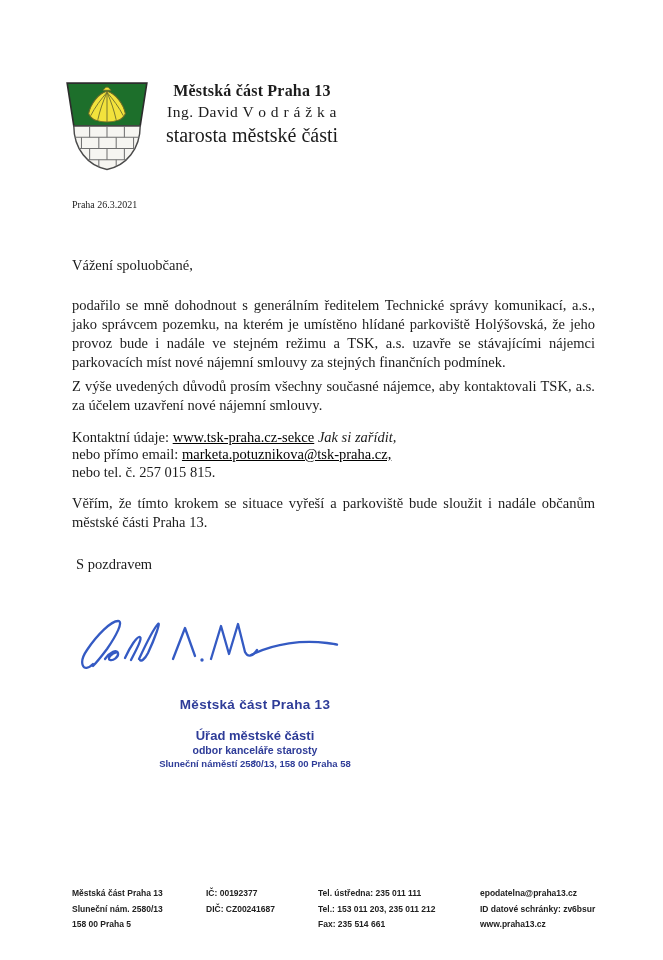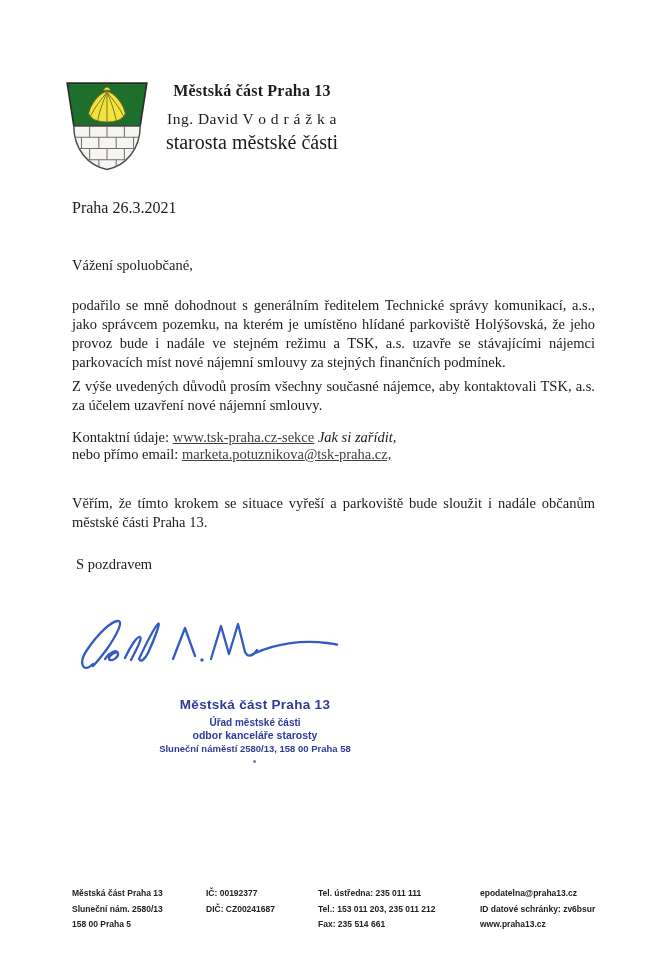--- a/index.html
+++ b/index.html
@@ -5,40 +5,40 @@
   html,body{margin:0;padding:0;background:#888;}
   .page{
     position:relative;width:663px;height:960px;margin:0 auto;
     background:#ffffff;overflow:hidden;
     font-family:"Liberation Serif","DejaVu Serif",serif;color:#1c1c1c;
   }
   
   .coa{position:absolute;left:63px;top:79px;width:88px;height:94px;}
   .hdr{position:absolute;left:143px;top:82px;width:218px;text-align:center;}
   .hdr .l1{font-size:16px;font-weight:bold;letter-spacing:.2px;}
-  .hdr .l2{font-size:15.5px;margin-top:10px;letter-spacing:.5px;}
+  .hdr .l2{font-size:15.5px;margin-top:3px;letter-spacing:.5px;}
   .hdr .l3{font-size:20px;margin-top:3px;}
   
-  .dateline{position:absolute;left:72px;top:199px;font-size:16px;}
+  .dateline{position:absolute;left:72px;top:199px;font-size:10px;}
   .salutation{position:absolute;left:72px;top:257px;font-size:14.5px;}
   .para{position:absolute;left:72px;width:523px;font-size:14.5px;
         line-height:19px;text-align:justify;text-align-last:left;}
   .p1{top:296px;}
   .p2{top:377px;}
   .p3{top:494px;}
   .contacts{position:absolute;left:72px;top:429px;font-size:14.5px;line-height:17.4px;width:523px;}
-  .doclink{color:#404040;text-decoration:underline;cursor:pointer;}
+  .doclink{color:#000000;text-decoration:underline;cursor:pointer;}
   .italic{font-style:italic;}
   .closing{position:absolute;left:76px;top:556px;font-size:14.5px;}
   
   .sig{position:absolute;left:75px;top:606px;width:268px;height:80px;}
   .stamp{position:absolute;left:105px;top:697px;width:300px;text-align:center;
          font-family:"Liberation Sans","DejaVu Sans",sans-serif;}
   .stamp .s1{font-size:13.5px;font-weight:bold;letter-spacing:.3px;}
-  .stamp .s2{font-size:10px;font-weight:bold;margin-top:5px;}
+  .stamp .s2{font-size:13px;font-weight:bold;margin-top:16px;}
   .stamp .s3{font-size:10.5px;font-weight:bold;margin-top:1px;}
   .stamp .s4{font-size:9.5px;font-weight:bold;margin-top:2px;}
   .stamp-dot{position:absolute;left:253px;top:760px;width:3px;height:3px;background:#31409b;border-radius:50%;opacity:.7;}
   
   .footer{position:absolute;left:0;top:886px;width:663px;height:52px;
           font-family:"Liberation Sans","DejaVu Sans",sans-serif;
           font-size:8.5px;font-weight:bold;color:#222;line-height:15.5px;}
   .fcol{position:absolute;top:0;}
   .fc1{left:72px;}  .fc2{left:206px;}  .fc3{left:318px;}  .fc4{left:480px;}
 </style>
@@ -106,20 +106,21 @@
   <div class="para p1">podařilo se mně dohodnout s generálním ředitelem Technické správy komunikací, a.s., jako správcem pozemku, na kterém je umístěno hlídané parkoviště Holýšovská, že jeho provoz bude i nadále ve stejném režimu a TSK, a.s. uzavře se stávajícími nájemci parkovacích míst nové nájemní smlouvy za stejných finančních podmínek.</div>
   <div class="para p2">Z výše uvedených důvodů prosím všechny současné nájemce, aby kontaktovali TSK, a.s. za účelem uzavření nové nájemní smlouvy.</div>
 
   <div class="contacts">
     <div>
       <span>Kontaktní údaje: </span><span class="doclink">www.tsk-praha.cz-sekce</span><span class="italic"> Jak si zařídit,</span>
     </div>
     <div>
       <span>nebo přímo email: </span><span class="doclink">marketa.potuznikova@tsk-praha.cz,</span>
     </div>
+    <div>nebo tel. č. 257 015 815.</div>
   </div>
 
   <div class="para p3">Věřím, že tímto krokem se situace vyřeší a parkoviště bude sloužit i nadále občanům městské části Praha 13.</div>
   <div class="closing">S pozdravem</div>
 
   <div class="sig">
     <svg viewBox="0 0 268 80" width="268" height="80" aria-hidden="true">
       <g fill="none" stroke="#2a52c0" stroke-width="2.3" stroke-linecap="round" stroke-linejoin="round" opacity="0.95">
         <path d="M18,58 C8,68 3,57 12,44 C22,29 36,15 43,15 C49,15 41,30 32,43 C26,51 20,58 18,60"></path>
         <path d="M30,53 C35,46 42,43 43,47 C44,51 38,55 35,54 C32,53 36,47 42,46"></path>

